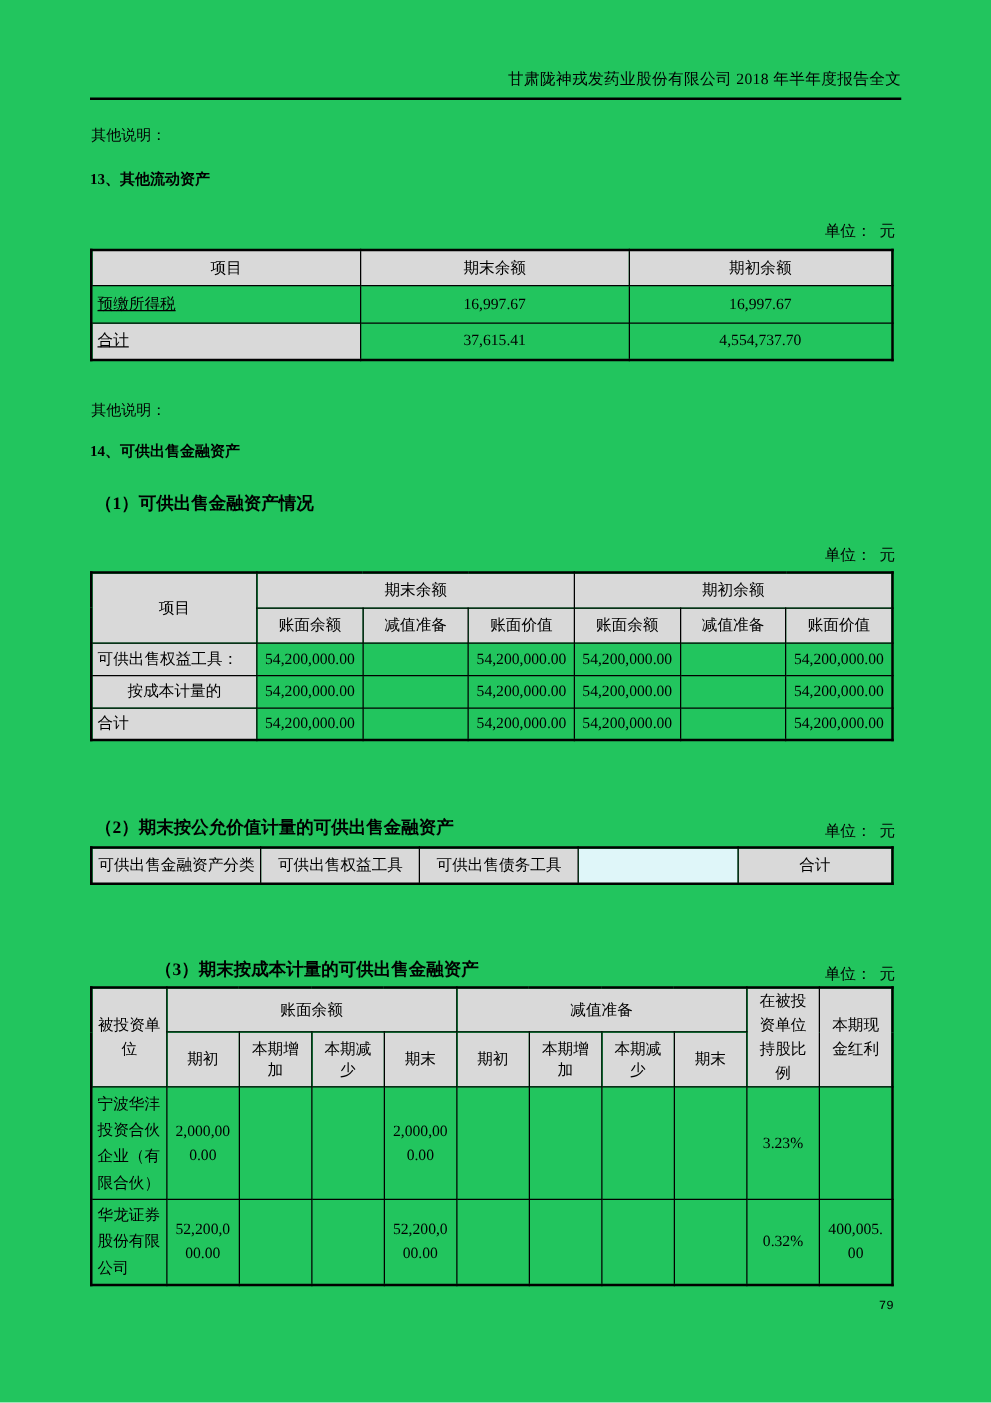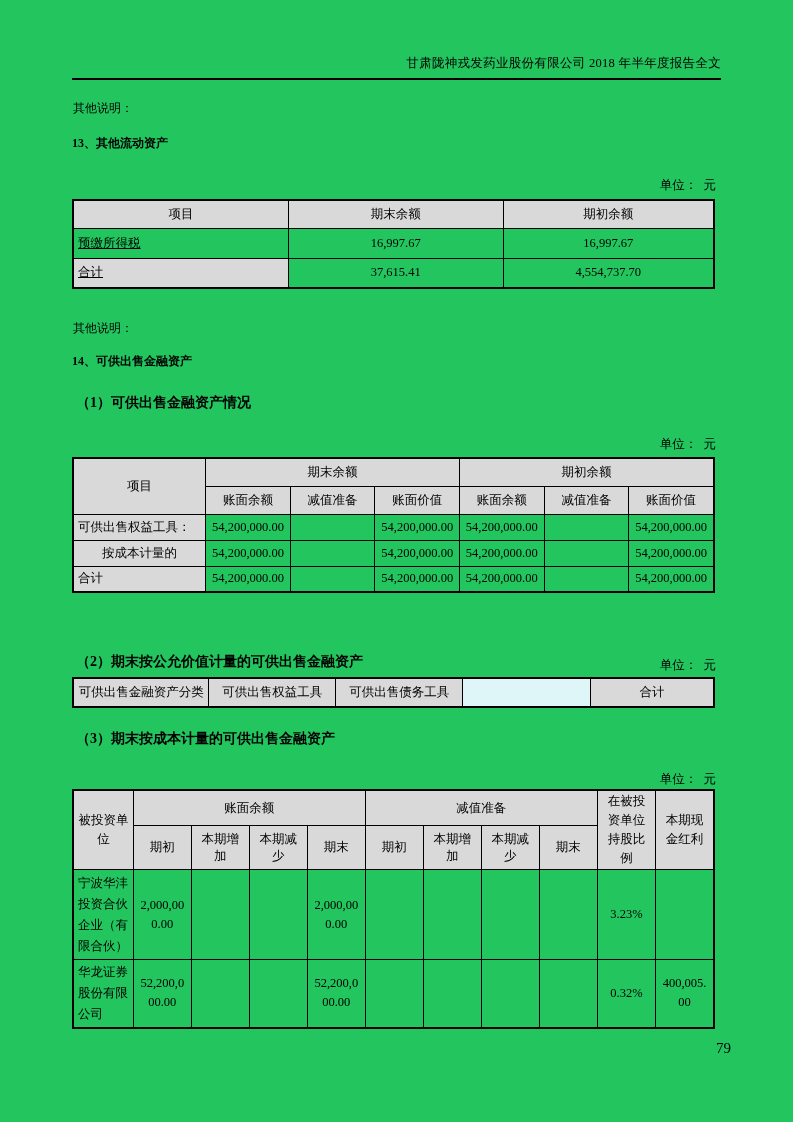--- a/index.html
+++ b/index.html
@@ -5,35 +5,35 @@
   html,body{margin:0;padding:0;background:#ffffff;}
   .page{position:relative;width:793px;height:1122px;background:#22c55e;overflow:hidden;
         font-family:"Liberation Serif","DejaVu Serif",serif;color:#000;}
   .abs{position:absolute;}
   .doc-header{top:55px;left:72px;width:649px;text-align:right;font-size:12.5px;letter-spacing:.3px;}
   .doc-rule{top:78px;left:72px;width:649px;border-top:2px solid #000;height:0;}
   .note{left:73px;font-size:12px;white-space:pre;}
   .h1{left:72px;font-size:12px;font-weight:bold;}
   .h2{left:76px;font-size:14px;font-weight:bold;}
   .unit{right:77px;font-size:12.5px;white-space:pre;}
-  .pageno{top:1040px;right:62px;font-size:15px;}
+  .pageno{top:1040px;right:78px;font-size:10px;font-family:Liberation Mono, monospace;}
 
   table.t{position:absolute;left:72px;width:643px;border-collapse:collapse;table-layout:fixed;
           border:2px solid #000;}
   table.t td{border:1px solid #000;font-size:12.5px;padding:1px 4px;vertical-align:middle;overflow:hidden;}
   .hd{background:#d9d9d9;text-align:center;}
   .cyan{background:#dff6f9;}
   .item{text-align:left;font-size:13px;text-decoration:underline;}
   .num{text-align:center;font-size:12px;}
   .brk{word-break:break-all;line-height:19px;}
   .t3-name{line-height:21px;padding:2px 3px;font-size:12.5px;word-break:break-all;}
   .t1{top:199px;} .t2{top:457px;} .t2b{top:677px;} .t3{top:789px;}
   .n1{top:100px;} .hh13{top:135px;} .u1{top:177px;} .n2{top:320px;}
   .hh14{top:353px;} .hh141{top:394px;} .u2{top:436px;}
-  .hh142{top:616px;margin-top:37px;} .u3{top:657px;} .hh143{top:730px;} .u4{top:771px;}
+  .hh142{top:616px;margin-top:37px;} .u3{top:657px;} .hh143{top:767px;margin-left:48px;} .u4{top:771px;}
 </style>
 </head>
 <body>
 
 <div class="page">
 
   <div class="abs doc-header">甘肃陇神戎发药业股份有限公司 2018 年半年度报告全文</div>
   <div class="abs doc-rule"></div>
 
   <div class="abs note n1">其他说明：</div>

